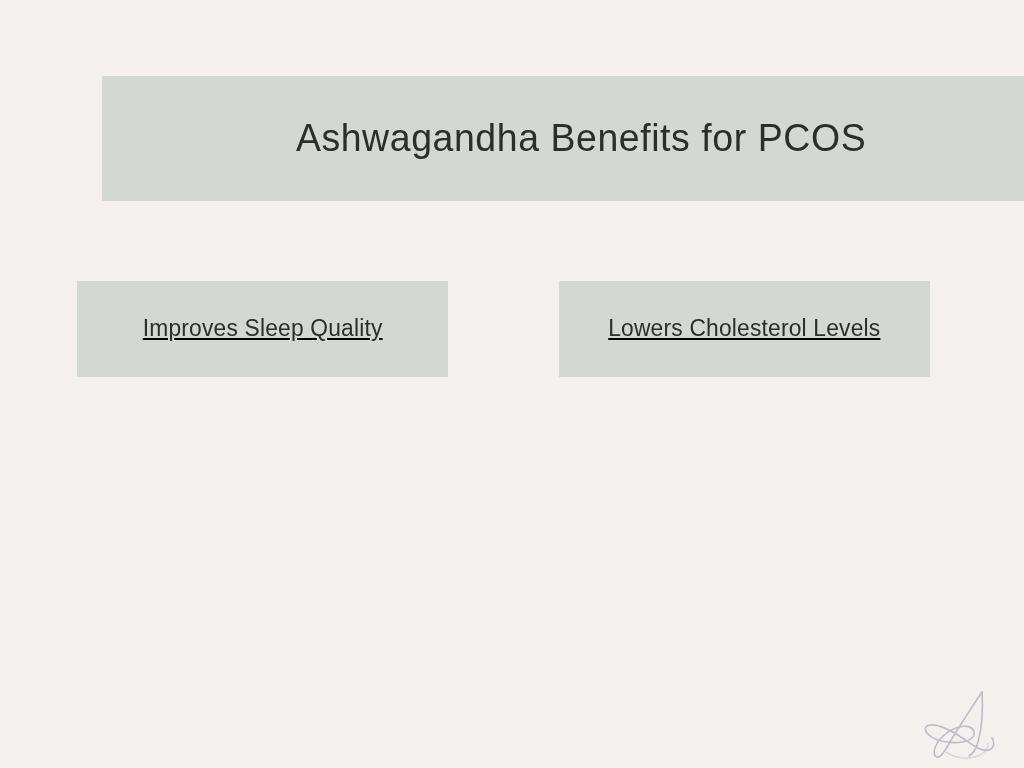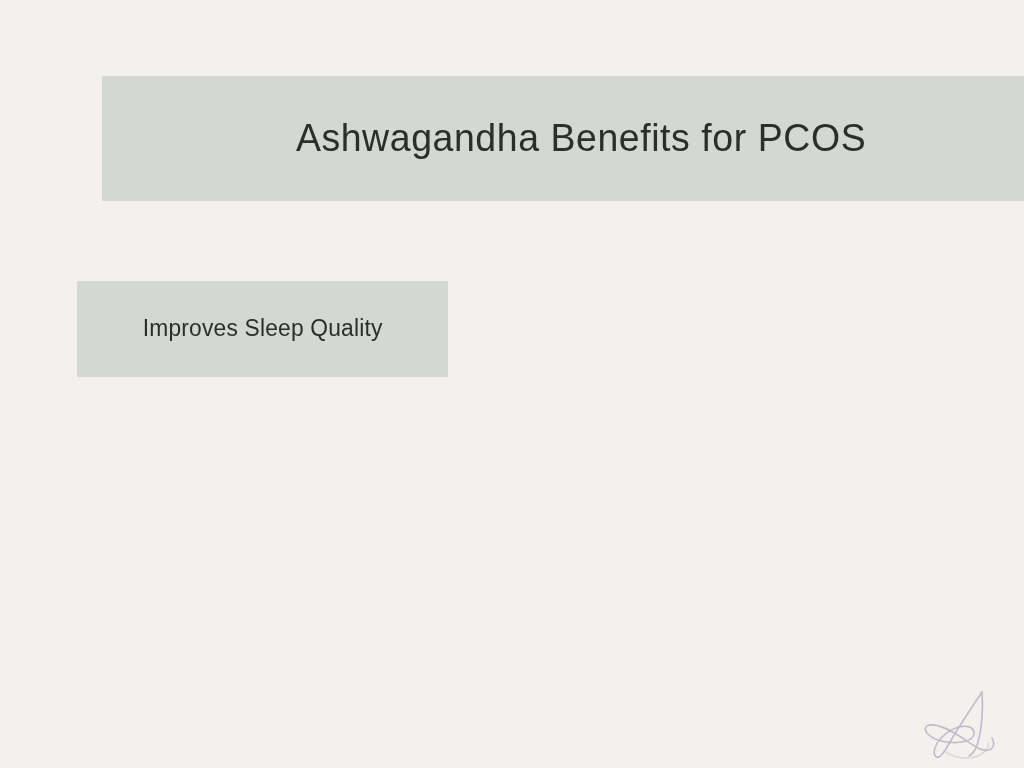--- a/index.html
+++ b/index.html
@@ -61,20 +61,21 @@
   }
 
   .benefit-card {
     background: #d3d8d2;
     display: flex;
     align-items: center;
     justify-content: center;
     text-align: left;
     padding: 0 14px;
     box-sizing: border-box;
+    text-decoration: underline;
   }
   .benefit-label {
     font-family: "Liberation Sans", sans-serif;
     font-size: 23.5px;
     font-weight: 300;
     color: #2a2e2c;
     line-height: 1.42;
     letter-spacing: 0.2px;
     transform: scaleX(0.97);
   }
@@ -103,20 +104,23 @@
   <div id="title-banner">
     <div id="title-text">Ashwagandha Benefits for PCOS</div>
   </div>
 
   <div id="benefits-grid">
 
     <div class="benefit-card">
       <span class="benefit-label">Improves Sleep Quality</span>
     </div>
 
+    <div class="benefit-card">
+      <span class="benefit-label">Lowers Cholesterol Levels</span>
+    </div>
 
 
 
 
 
   </div>
 
   <div id="watermark">
     <svg viewBox="0 0 96 76" xmlns="http://www.w3.org/2000/svg" fill="none" stroke="#b5b3c4" stroke-linecap="round" stroke-linejoin="round">
 

